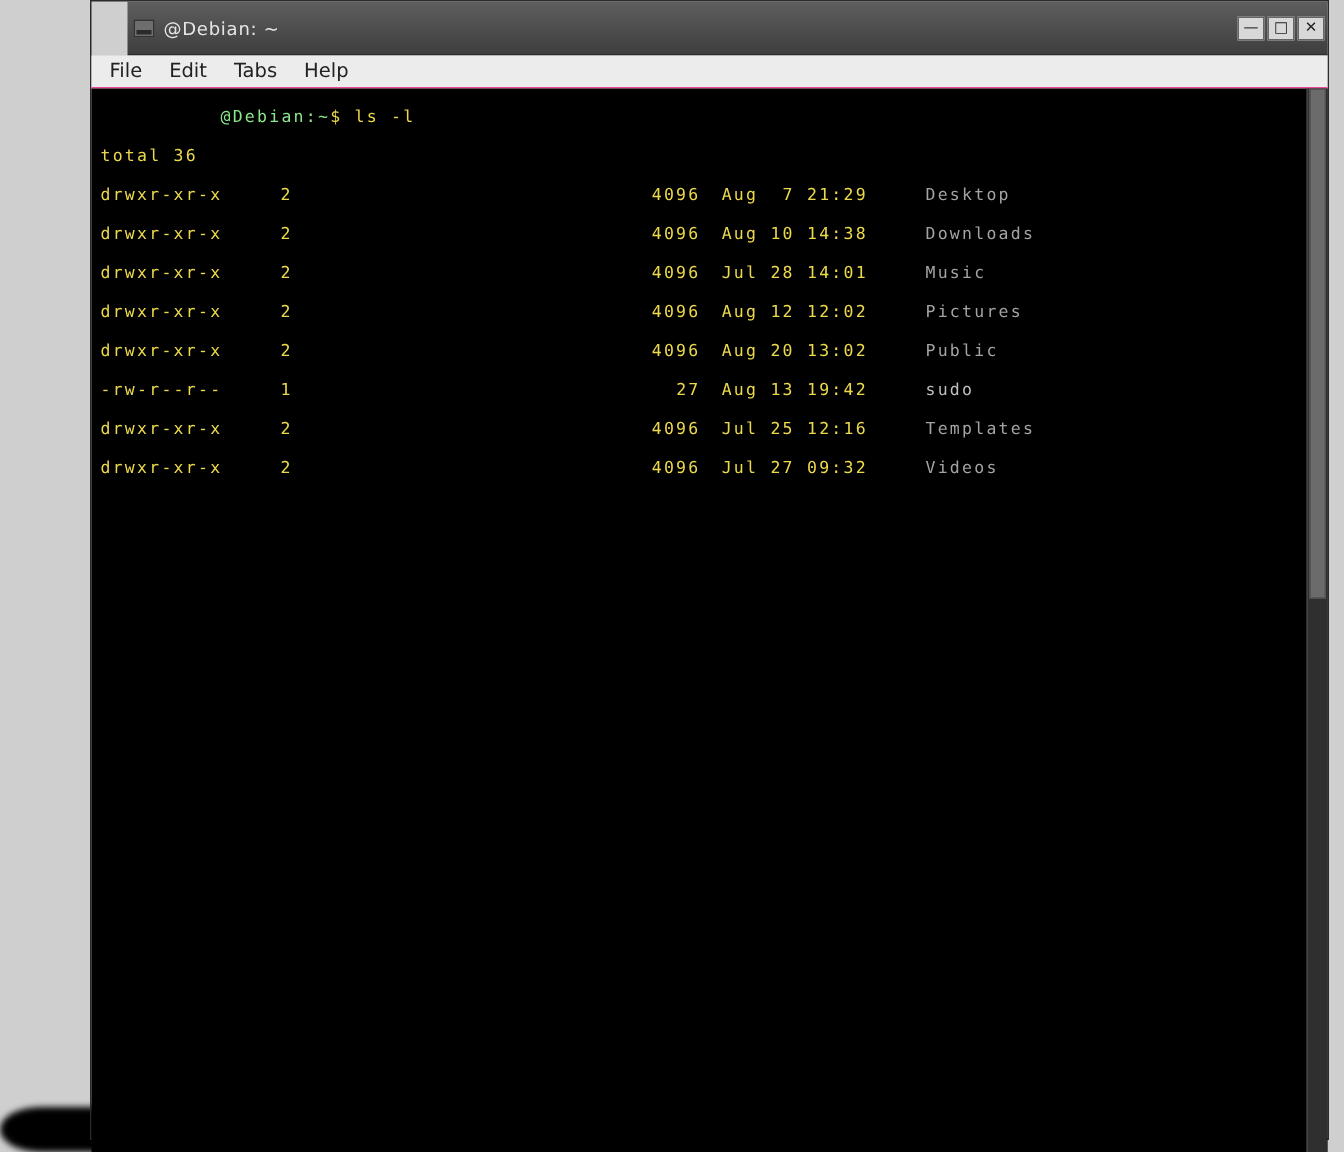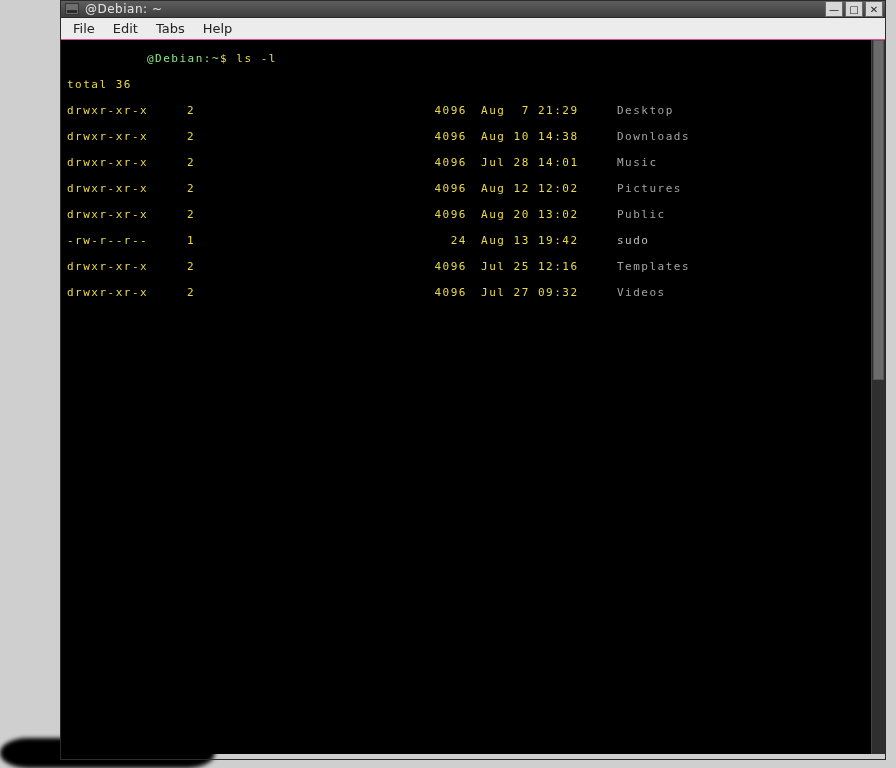--- a/index.html
+++ b/index.html
@@ -2,24 +2,25 @@
 <html><head>
   <meta charset="utf-8">
   <style>
     * { box-sizing: border-box; margin: 0; padding: 0; }
     html, body { width: 896px; height: 768px; overflow: hidden; font-family: "DejaVu Sans", sans-serif; background: #cfcfcf; }
     .window {
       position: absolute; left: 60px; top: 0; width: 826px; height: 760px;
       border: 1px solid #2b2b2b;
     }
     .titlebar {
-      height: 17px; background: linear-gradient(to bottom, #5e5e5e, #3e3e3e);
+      height: 36px; background: linear-gradient(to bottom, #5e5e5e, #3e3e3e);
       display: flex; align-items: center; justify-content: space-between;
       padding: 0 2px 0 4px; color: #e6e6e6; font-size: 12px;
       border-bottom: 1px solid #2b2b2b;
+      margin-left: 24px;
     }
     .titlebar-left { display: flex; align-items: center; gap: 6px; }
     .titlebar-icon {
       width: 14px; height: 12px; background: #6e6e6e; border: 1px solid #333;
       position: relative;
     }
     .titlebar-icon::after {
       content: ""; position: absolute; left: 1px; right: 1px; bottom: 1px; height: 3px;
       background: #2b2b2b;
     }
@@ -106,21 +107,21 @@
     <div class="row prompt-line"><span class="pad-left"></span><span class="host c-green">@Debian:</span><span class="tilde c-green">~</span><span class="dollar c-yellow">$</span><span class="c-yellow"> </span><span class="c-yellow">ls -l</span></div>
 
     <div class="row c-yellow">total 36</div>
 
     <div id="listing-container">
         <div class="row"><span class="col-perm c-yellow">drwxr-xr-x</span><span class="col-links c-yellow">2</span><span class="col-owner"> </span><span class="col-size c-yellow">4096</span><span class="col-date c-yellow"> Aug  7 21:29 </span><span class="col-name c-blue">Desktop</span></div>
         <div class="row"><span class="col-perm c-yellow">drwxr-xr-x</span><span class="col-links c-yellow">2</span><span class="col-owner"> </span><span class="col-size c-yellow">4096</span><span class="col-date c-yellow"> Aug 10 14:38 </span><span class="col-name c-blue">Downloads</span></div>
         <div class="row"><span class="col-perm c-yellow">drwxr-xr-x</span><span class="col-links c-yellow">2</span><span class="col-owner"> </span><span class="col-size c-yellow">4096</span><span class="col-date c-yellow"> Jul 28 14:01 </span><span class="col-name c-blue">Music</span></div>
         <div class="row"><span class="col-perm c-yellow">drwxr-xr-x</span><span class="col-links c-yellow">2</span><span class="col-owner"> </span><span class="col-size c-yellow">4096</span><span class="col-date c-yellow"> Aug 12 12:02 </span><span class="col-name c-blue">Pictures</span></div>
         <div class="row"><span class="col-perm c-yellow">drwxr-xr-x</span><span class="col-links c-yellow">2</span><span class="col-owner"> </span><span class="col-size c-yellow">4096</span><span class="col-date c-yellow"> Aug 20 13:02 </span><span class="col-name c-blue">Public</span></div>
-        <div class="row"><span class="col-perm c-yellow">-rw-r--r--</span><span class="col-links c-yellow">1</span><span class="col-owner"> </span><span class="col-size c-yellow">24</span><span class="col-date c-yellow"> Aug 13 19:42 </span><span class="col-name c-gray">sudo</span></div>
+        <div class="row"><span class="col-perm c-yellow">-rw-r--r--</span><span class="col-links c-yellow">1</span><span class="col-owner"> </span><span class="col-size c-yellow">27</span><span class="col-date c-yellow"> Aug 13 19:42 </span><span class="col-name c-gray">sudo</span></div>
         <div class="row"><span class="col-perm c-yellow">drwxr-xr-x</span><span class="col-links c-yellow">2</span><span class="col-owner"> </span><span class="col-size c-yellow">4096</span><span class="col-date c-yellow"> Jul 25 12:16 </span><span class="col-name c-blue">Templates</span></div>
         <div class="row"><span class="col-perm c-yellow">drwxr-xr-x</span><span class="col-links c-yellow">2</span><span class="col-owner"> </span><span class="col-size c-yellow">4096</span><span class="col-date c-yellow"> Jul 27 09:32 </span><span class="col-name c-blue">Videos</span></div>
       </div>
 
 
     <div class="scrollbar">
       <div class="scrollbar-thumb"></div>
     </div>
   </div>
 

